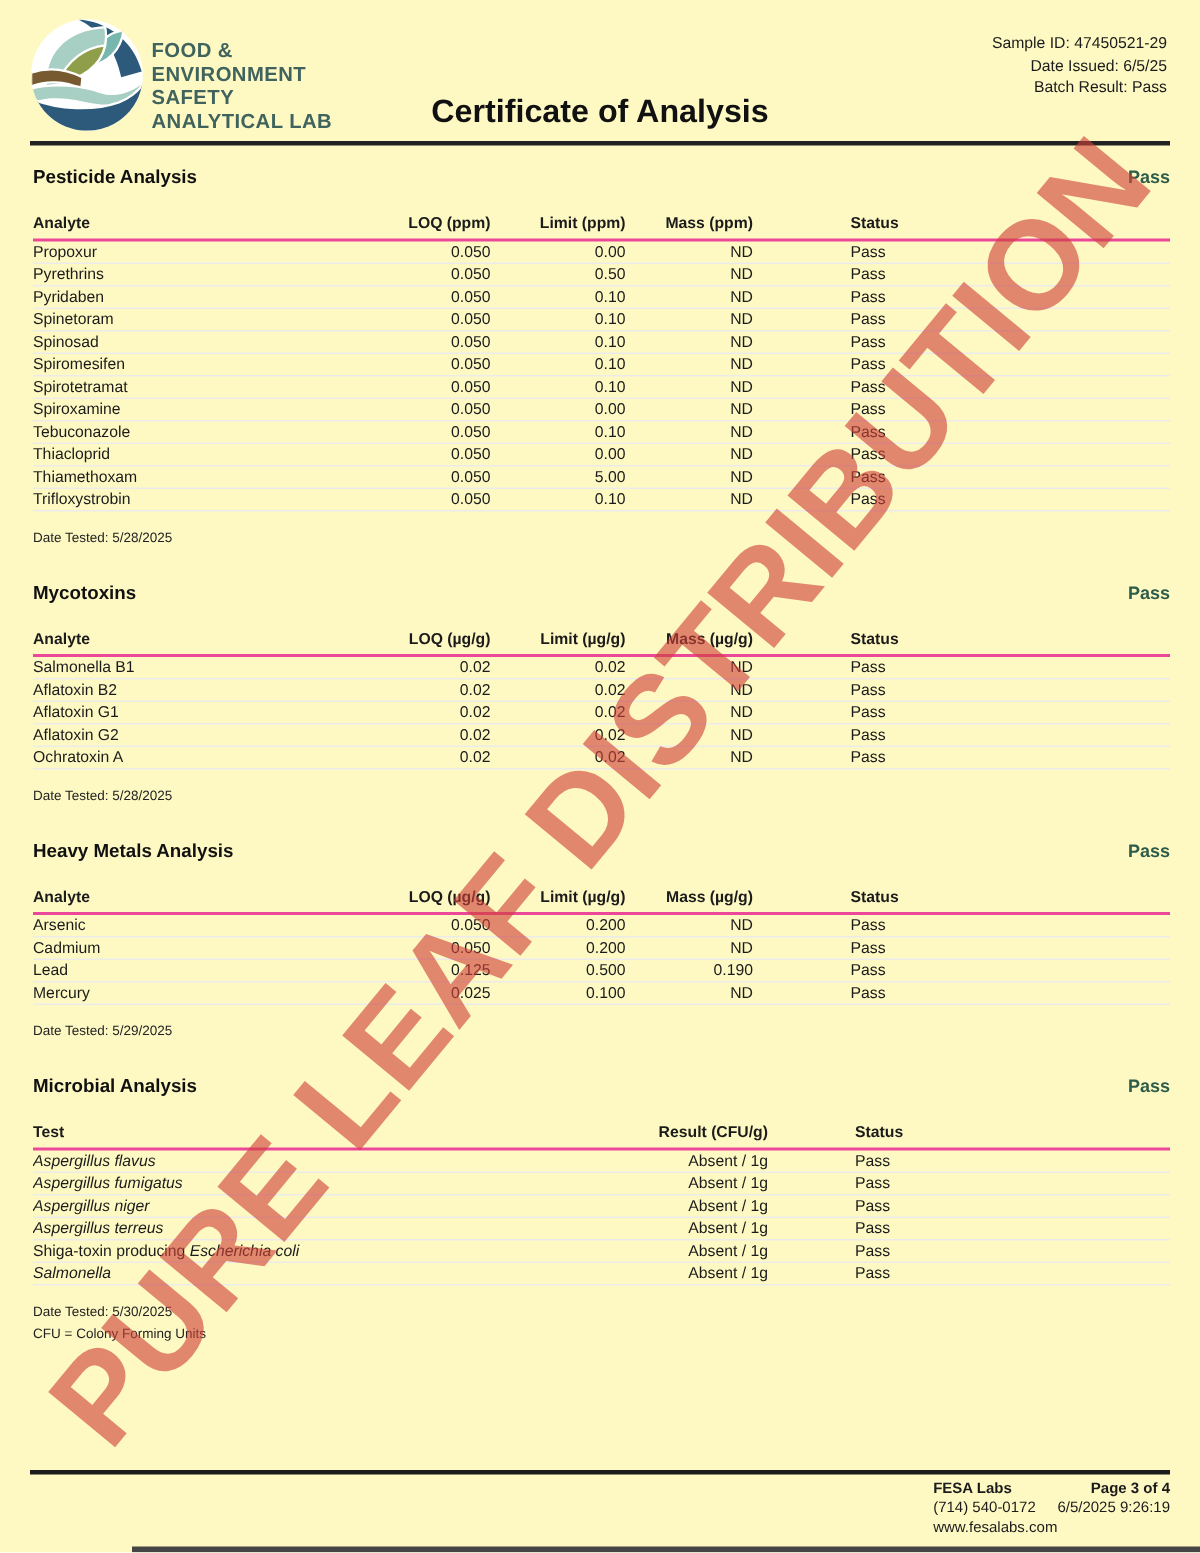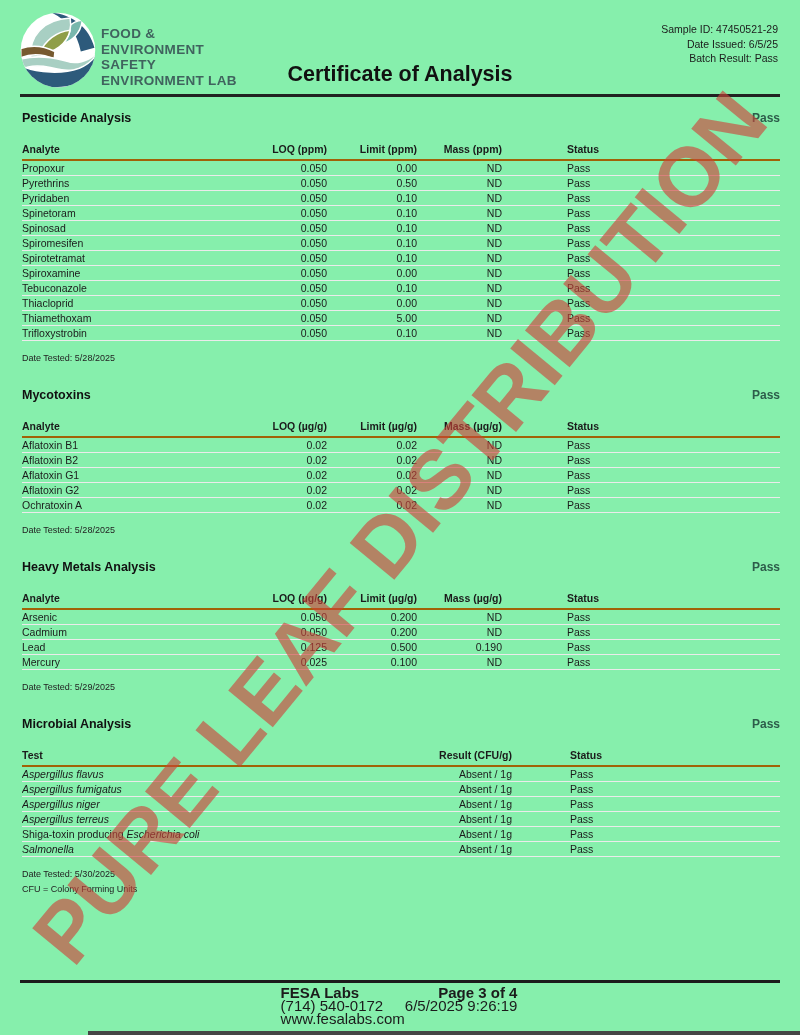--- a/index.html
+++ b/index.html
@@ -1,56 +1,56 @@
 <!DOCTYPE html>
 <html><head>
 <meta charset="utf-8">
 <style>
   html,body{margin:0;padding:0;background:#ffffff;}
   .page{
-    position:relative;width:800px;height:1035px;background:#86efac;overflow:hidden;
+    position:relative;width:800px;height:1035px;background:#fef9c3;overflow:hidden;
     font-family:"Liberation Sans","DejaVu Sans",sans-serif;color:#1b1b1b;
   }
   
   .logo{position:absolute;left:20px;top:12px;width:76px;height:76px;}
   .lab-name{position:absolute;left:101px;top:26px;font-size:13.5px;line-height:15.5px;
     letter-spacing:.3px;color:#40635e;font-weight:bold;}
   .doc-info{position:absolute;right:22px;top:22px;text-align:right;font-size:10.5px;line-height:14.5px;color:#1b1b1b;}
   .title{position:absolute;left:0;right:0;top:62px;text-align:center;font-size:21.5px;font-weight:bold;color:#111;}
   .header-rule{position:absolute;left:20px;right:20px;top:94px;height:3px;background:#222;}
   .subtitle{position:absolute;left:0;right:0;top:100px;text-align:center;font-size:8.5px;color:#111;}
   
   .main{position:absolute;left:22px;right:20px;top:111px;}
   .section{margin-bottom:25px;}
   .section-head{display:flex;justify-content:space-between;align-items:flex-start;margin-bottom:16px;gap:44px;}
   .section-title{font-size:12.5px;font-weight:bold;color:#111;}
   .section-pass{font-size:12px;font-weight:bold;color:#2d5c4a;}
   .trow{display:grid;align-items:center;height:15px;border-bottom:1px solid #ebebeb;
     font-size:10.5px;color:#1b1b1b;box-sizing:border-box;}
   .atable .trow{grid-template-columns:215px 90px 90px 85px 1fr;}
   .mtable .trow{grid-template-columns:340px 150px 1fr;}
-  .thead{height:auto;padding:2px 0 4px;font-weight:bold;border-bottom:2px solid #a16207;}
+  .thead{height:auto;padding:2px 0 4px;font-weight:bold;border-bottom:2px solid #ec4899;}
   .cell{white-space:nowrap;overflow:hidden;}
   .cell.num{text-align:right;}
   .atable .cell.status{padding-left:65px;}
   .mtable .cell.status{padding-left:58px;}
   .ital{font-style:italic;}
   .date-note{margin-top:12px;font-size:9px;color:#222;}
   .cfu-note{margin-top:5px;font-size:9px;color:#222;}
   
   .watermark{
     position:absolute;left:400px;top:528px;
     transform:translate(-50%,-50%) rotate(-50.5deg);
     font-size:84px;font-weight:bold;white-space:nowrap;
     color:rgba(206,64,56,0.62);z-index:5;pointer-events:none;user-select:none;
   }
   
   .footer-rule{position:absolute;left:20px;right:20px;top:980px;height:3px;background:#1c1c1c;}
-  .footer{position:absolute;left:18px;right:20px;top:986px;display:flex;justify-content:center;
-    font-size:15px;line-height:13px;color:#1b1b1b;}
+  .footer{position:absolute;left:18px;right:20px;top:986px;display:flex;justify-content:flex-end;
+    font-size:10px;line-height:13px;color:#1b1b1b;}
   .footer .bold{font-weight:bold;}
   .footer-right{text-align:right;}
   .bottom-bar{position:absolute;left:88px;right:0;bottom:0;height:4px;background:#454545;}
 </style>
 </head>
 <body>
 
 <div class="page">
 
   <svg class="logo" viewBox="0 0 100 100">
@@ -66,21 +66,21 @@
       <path d="M1,48 C16,43 32,45 46,52 L45,62 C30,55 14,55 1,60 Z" fill="#775a30" stroke="#fff" stroke-width="2"></path>
       <path d="M1,62 C20,57 45,59 62,65 C74,69 88,65 99,56 L99,70 C80,80 60,78 40,73 C25,70 10,71 1,76 Z" fill="#a8cfc3" stroke="#fff" stroke-width="2"></path>
       <path d="M4,72 C25,80 55,82 78,74 C88,70 95,64 100,57 L100,75 C90,92 70,100 45,100 C25,100 10,88 4,72 Z" fill="#2d5a7b" stroke="#fff" stroke-width="2"></path>
     </g>
   </svg>
 
   <div class="lab-name">
     <div>FOOD &amp;</div>
     <div>ENVIRONMENT</div>
     <div>SAFETY</div>
-    <div>ENVIRONMENT LAB</div>
+    <div>ANALYTICAL LAB</div>
   </div>
 
   <div class="doc-info">
     <div>Sample ID: 47450521-29</div>
     <div>Date Issued: 6/5/25</div>
     <div>Batch Result: Pass</div>
   </div>
 
   <div class="title">Certificate of Analysis</div>
   <div class="header-rule"></div>
@@ -211,21 +211,21 @@
         <div class="trow thead">
           <div class="cell">Analyte</div>
           <div class="cell num">LOQ (µg/g)</div>
           <div class="cell num">Limit (µg/g)</div>
           <div class="cell num">Mass (µg/g)</div>
           <div class="cell status">Status</div>
         </div>
         <div>
 
             <div class="trow">
-              <div class="cell">Aflatoxin B1</div>
+              <div class="cell">Salmonella B1</div>
               <div class="cell num">0.02</div>
               <div class="cell num">0.02</div>
               <div class="cell num">ND</div>
               <div class="cell status">Pass</div>
             </div>
 
             <div class="trow">
               <div class="cell">Aflatoxin B2</div>
               <div class="cell num">0.02</div>
               <div class="cell num">0.02</div>

